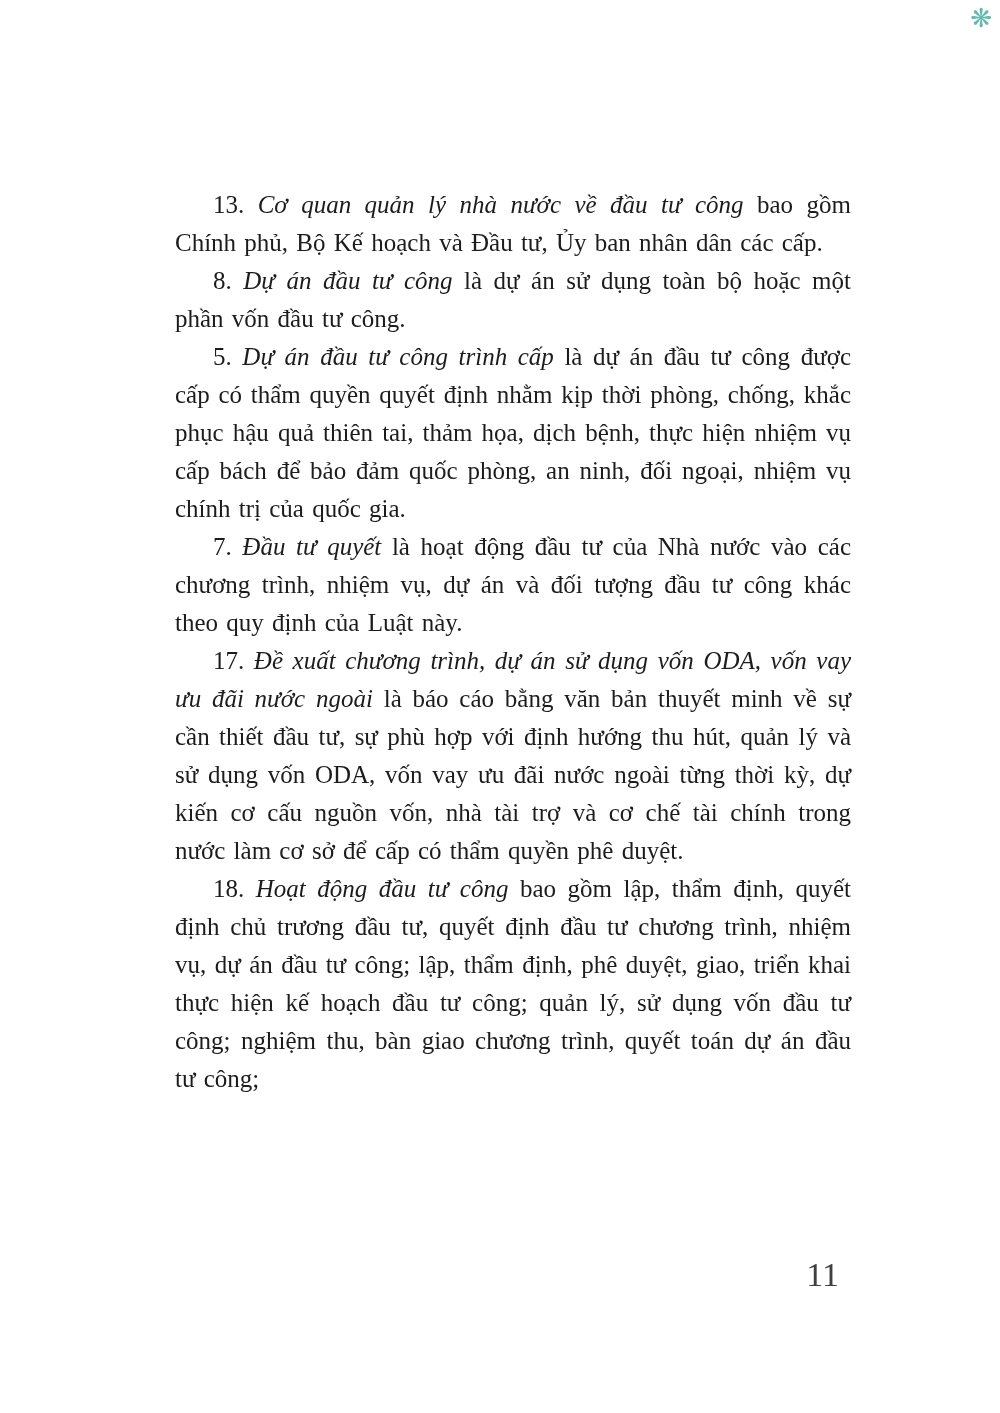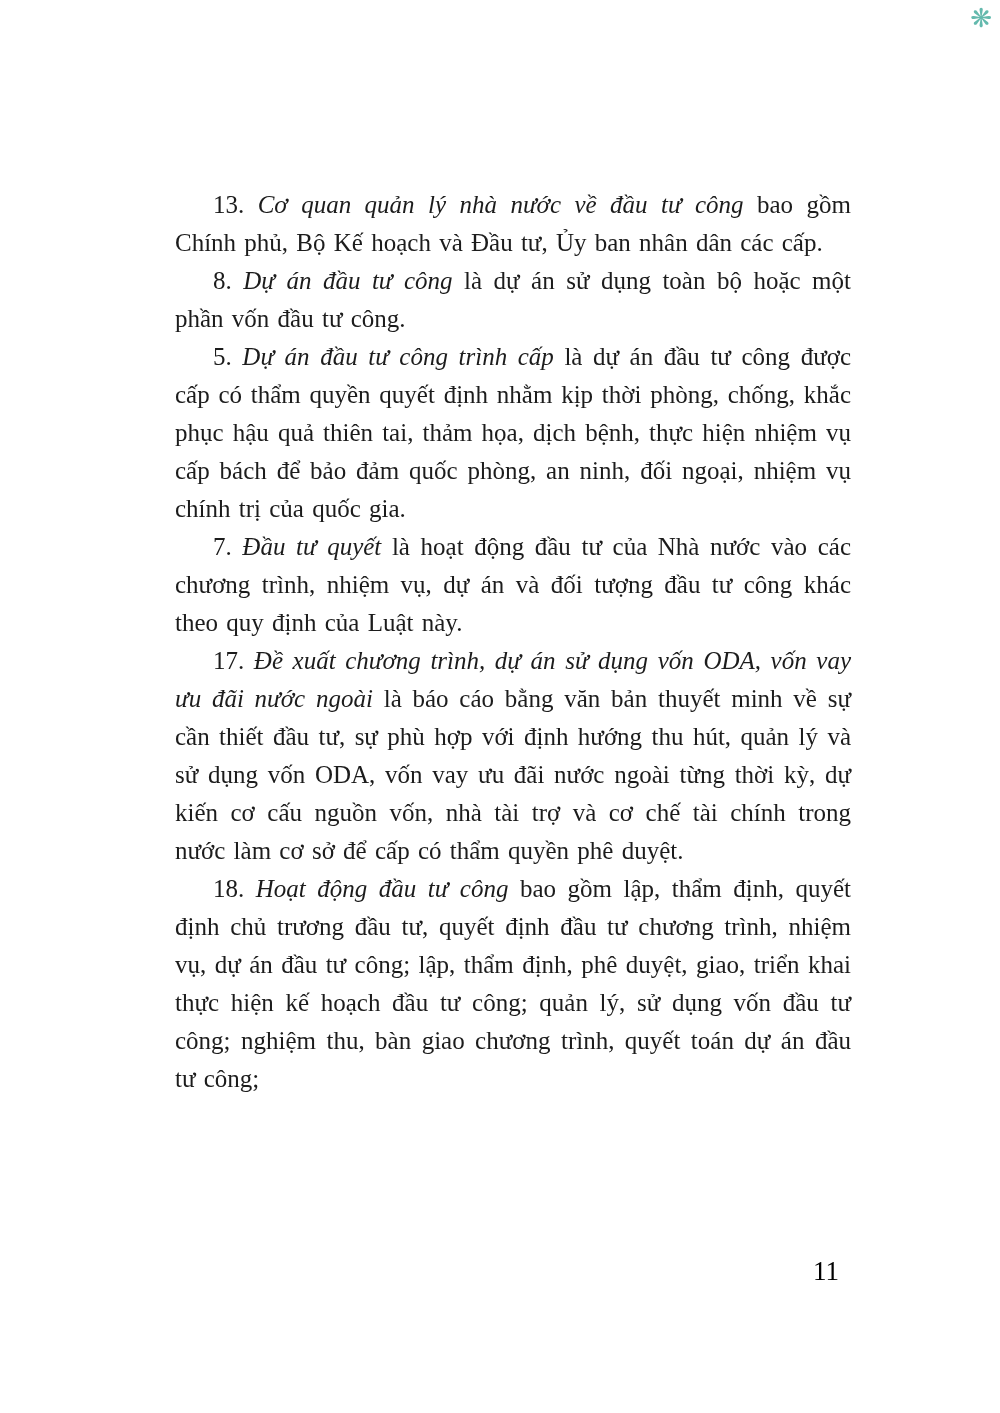--- a/index.html
+++ b/index.html
@@ -51,22 +51,22 @@
   }
   .def {
     font-style: normal;
   }
   .page-number {
     position: absolute;
     left: 163px;
     top: 1256px;
     width: 676px;
     text-align: right;
-    font-size: 27px;
-    color: #000000;
+    font-size: 34px;
+    color: #404040;
   }
 </style>
 </head>
 <body>
 
 <div class="page">
 
   <span class="deco">❋</span>
 
   <div class="text-block">

